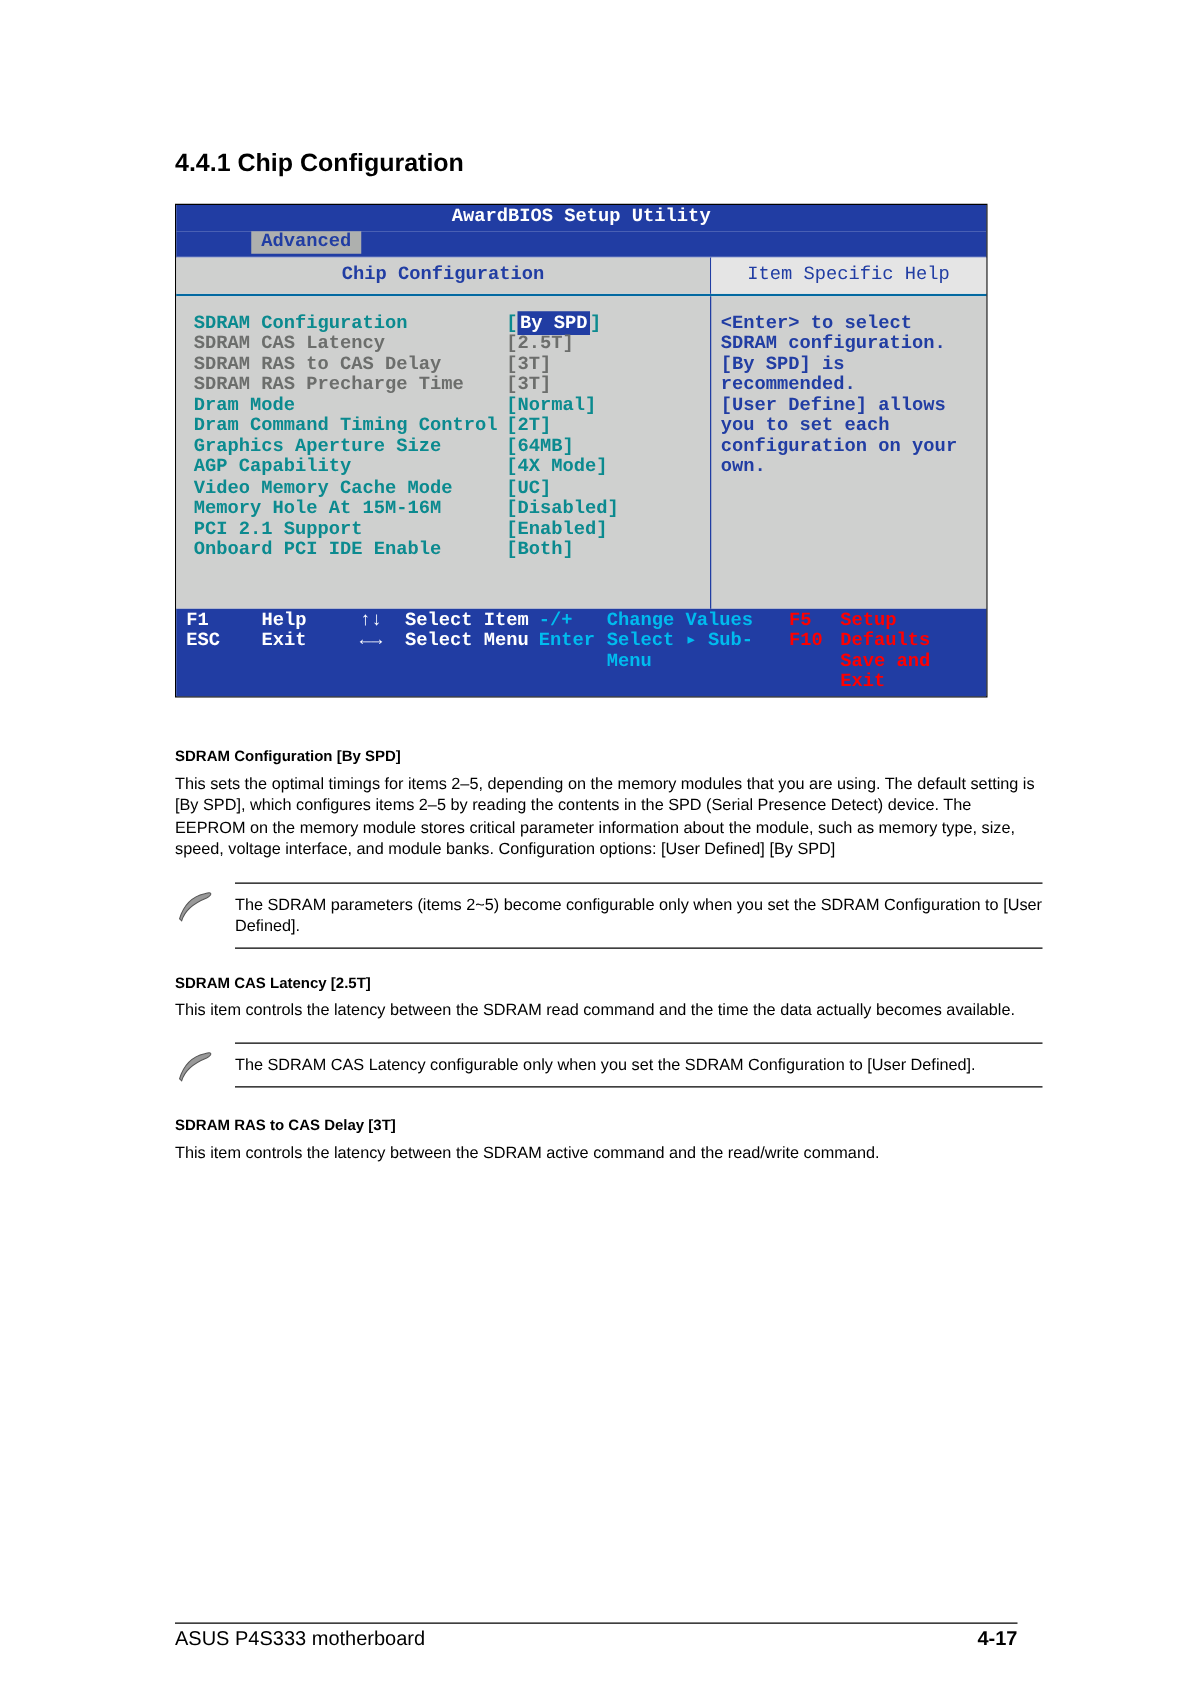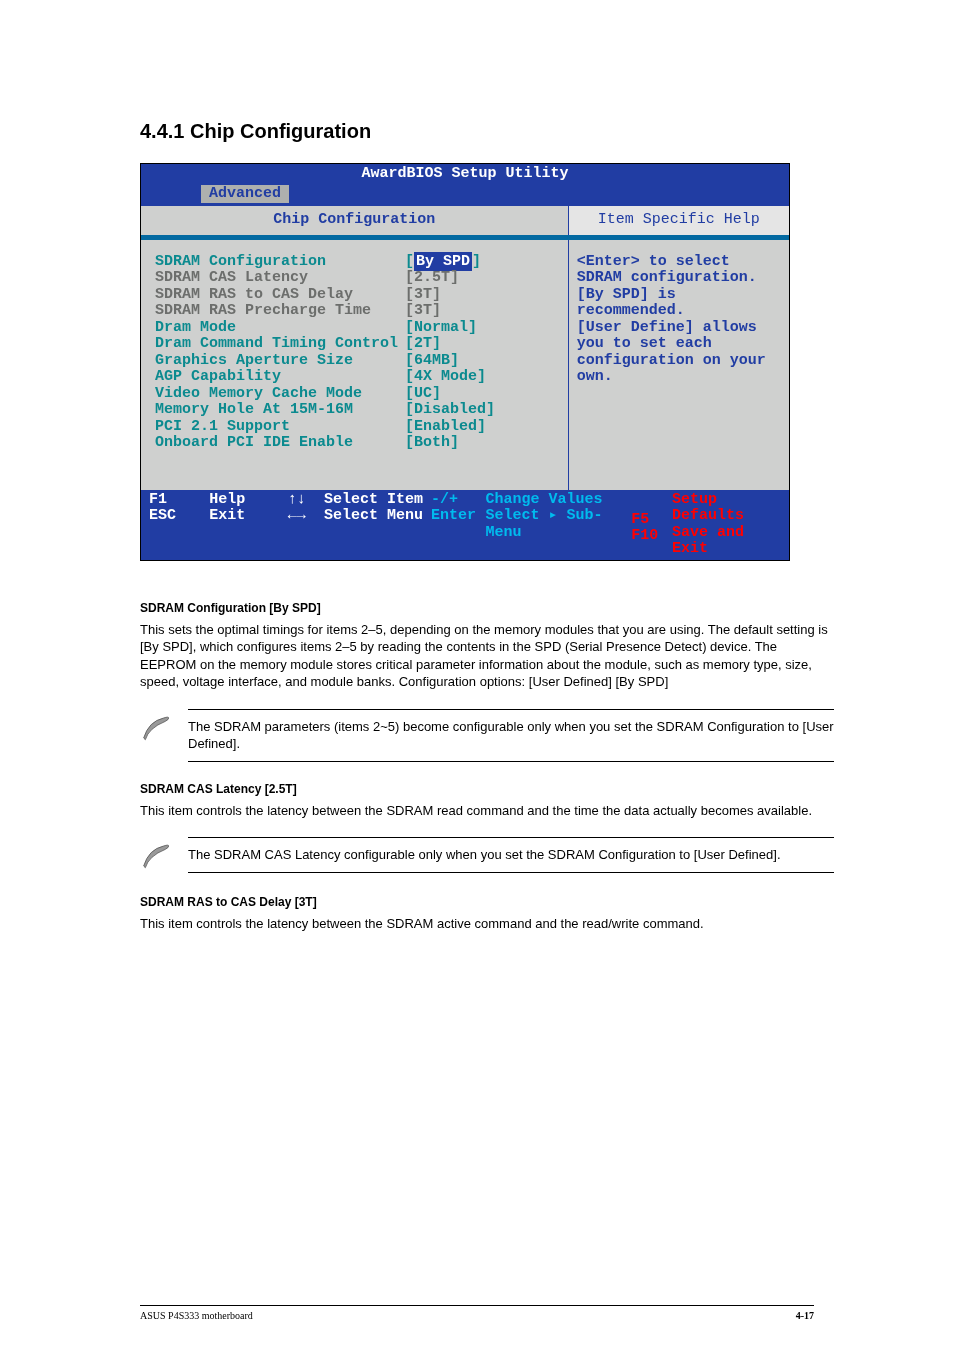--- a/index.html
+++ b/index.html
@@ -46,21 +46,21 @@
   .bios-tab {
     display: inline-block;
     background: #aeb0ae;
     color: #213da3;
     padding: 1px 8px;
     font-weight: bold;
   }
   .bios-head {
     display: flex;
     border-top: 1px solid #213da3;
-    border-bottom: 5px solid #0369a1;
+    border-bottom: 2px solid #0369a1;
   }
   .bios-head-left {
     flex: 0 0 66%;
     text-align: center;
     color: #213da3;
     padding: 6px 0;
     font-weight: bold;
     border-right: 1px solid #213da3;
     background: #cfd0cf;
   }
@@ -114,21 +114,21 @@
     flex-direction: column;
   }
   .bios-footer .fk { color: #fff; display:inline-block; width:32px; }
   .bios-footer .lab { color: #0be; }
   .bios-footer .c1 { width: 62px; }
   .bios-footer .c2 { width: 62px; }
   .bios-footer .c3 { width: 56px; text-align:center; }
   .bios-footer .c4 { width: 110px; }
   .bios-footer .c5 { width: 56px; }
   .bios-footer .c6 { width: 150px; }
-  .bios-footer .c7 { width: 42px; margin-top: 20px; }
+  .bios-footer .c7 { width: 42px; }
   .bios-footer .c8 { width: 112px; }
 
   .section-title {
     font-family: Arial, sans-serif;
     font-size: 12px;
     font-weight: bold;
     margin: 20px 0 6px 0;
   }
   .body-text {
     font-family: Arial, sans-serif;
@@ -159,22 +159,22 @@
   }
   .footer-line {
     position: absolute;
     bottom: 30px;
     left: 140px;
     right: 140px;
     border-top: 1px solid #000;
     padding-top: 4px;
     display: flex;
     justify-content: space-between;
-    font-family: Liberation Serif, serif;
-    font-size: 10px;
+    font-family: Liberation Sans, sans-serif;
+    font-size: 16px;
   }
   .footer-right { font-weight: bold; }
 </style>
 </head>
 <body>
 
 <div class="page">
 
   <div class="heading">4.4.1 Chip Configuration</div>
 

